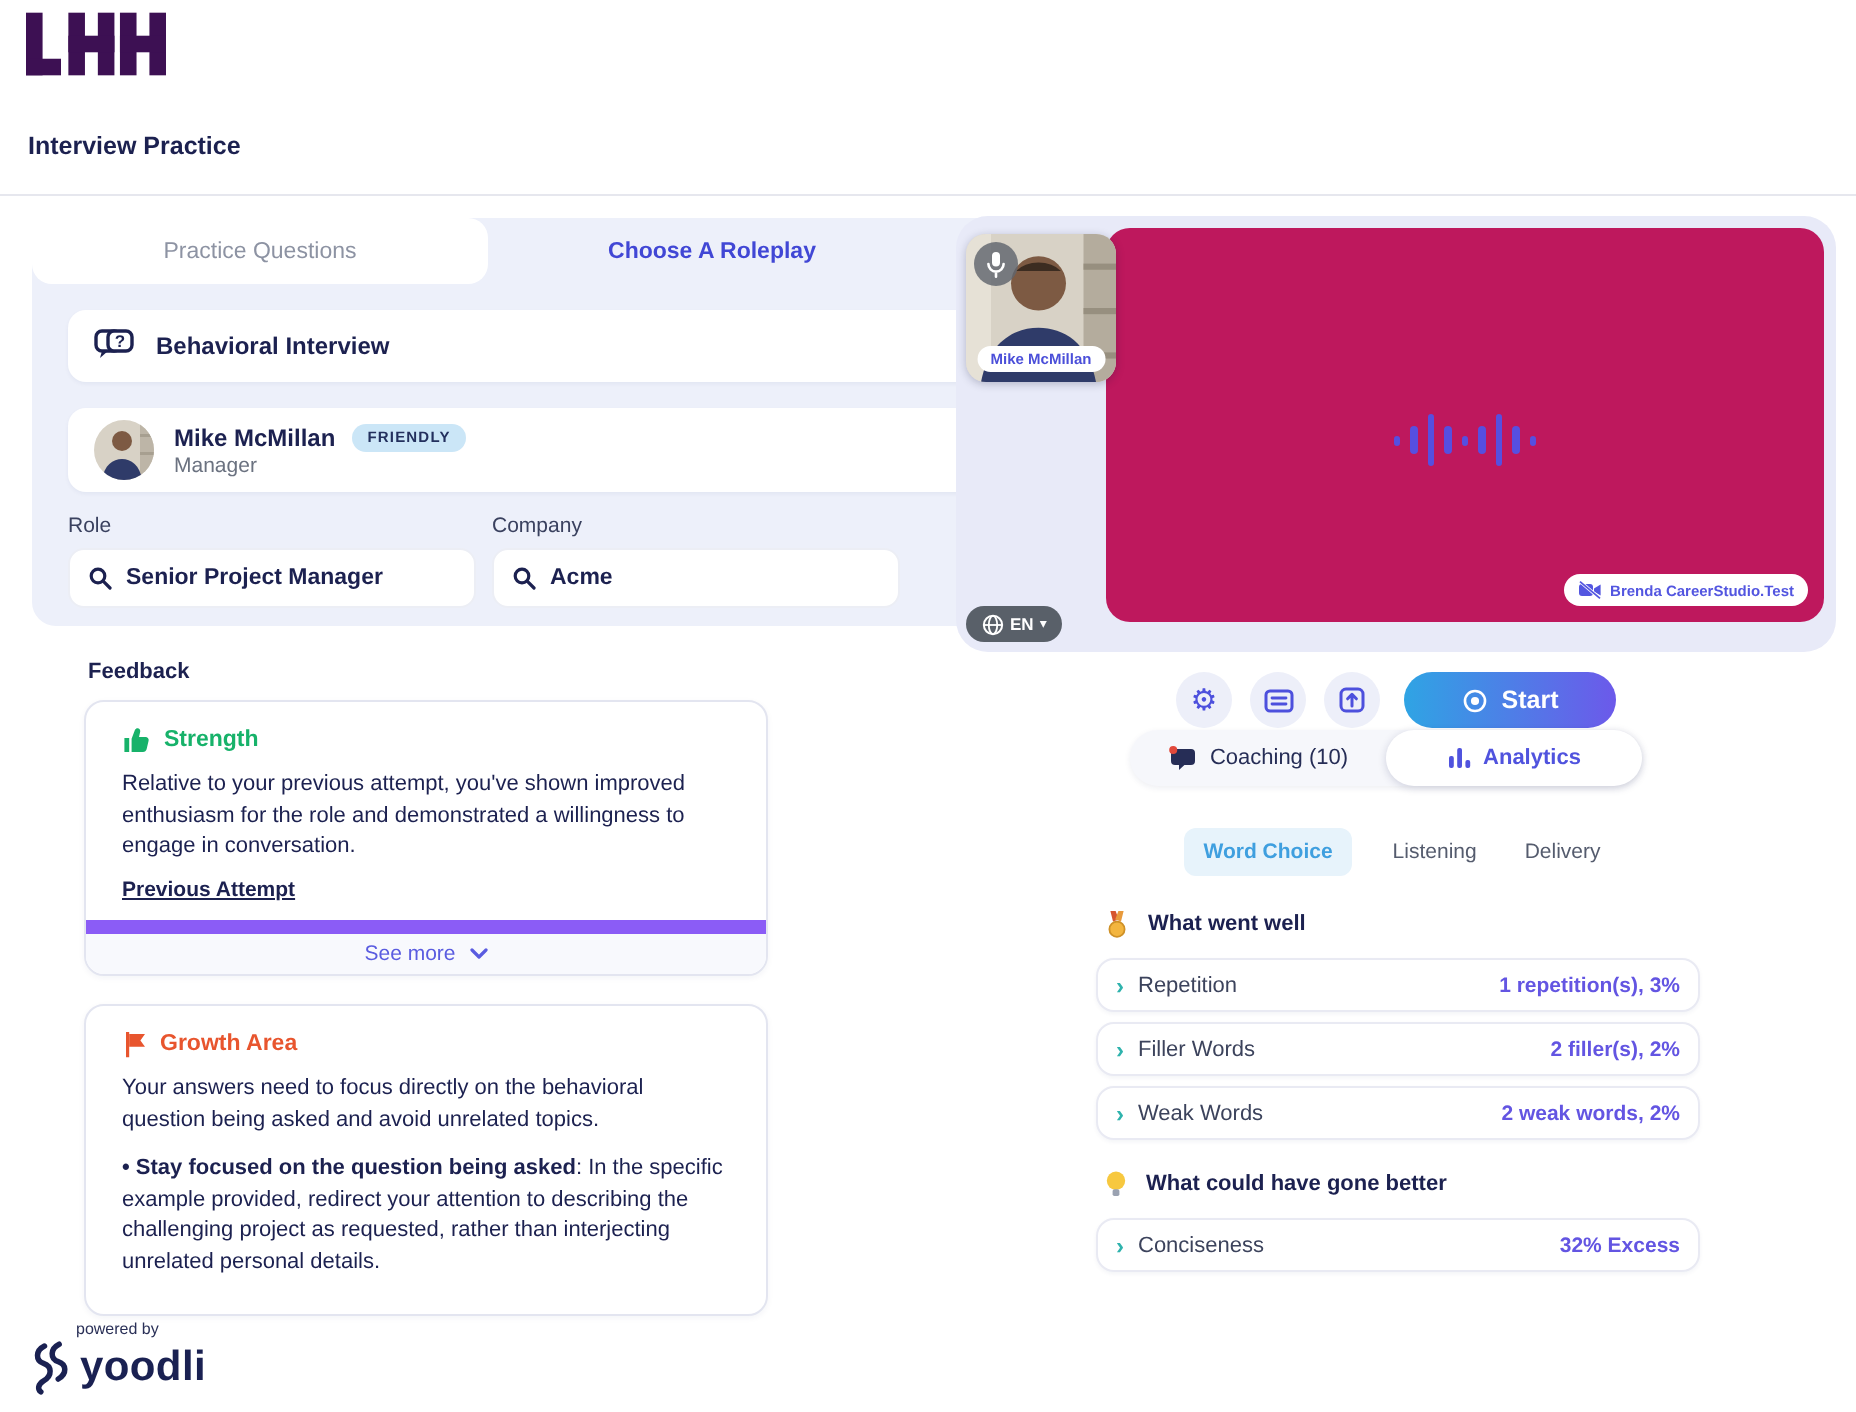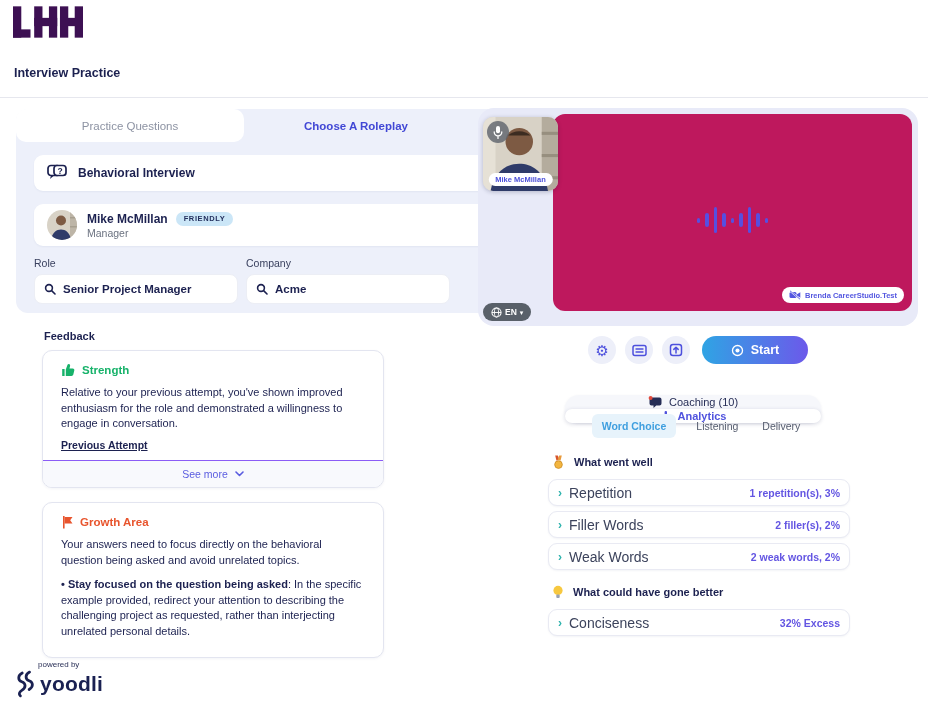--- a/index.html
+++ b/index.html
@@ -42,21 +42,21 @@
   .fb-card { position:absolute; left:42px; width:342px; background:#fff; border:1px solid #e3e5f0; border-radius:10px;
              box-shadow:0 1px 3px rgba(25,35,90,.05); overflow:hidden; }
   .strength-card { top:350px; height:138px; }
   .growth-card { top:502px; height:156px; }
   .fb-inner { padding:12px 18px 0 18px; }
   .fb-head { display:flex; align-items:center; gap:7px; }
   .strength-title { font-size:11.5px; font-weight:bold; color:#17b26a; }
   .growth-title { font-size:11.5px; font-weight:bold; color:#e8552e; }
   .fb-body { margin-top:8px; font-size:11px; line-height:15.5px; color:#1c2150; }
   .prev-link { display:inline-block; margin-top:7px; font-size:10.5px; font-weight:bold; text-decoration:underline; color:#1c2150; cursor:pointer; }
-  .see-more-bar { position:absolute; left:0; right:0; bottom:0; height:27px; background:#f8f9fd; border-top:1px solid #8b5cf6;
+  .see-more-bar { position:absolute; left:0; right:0; bottom:0; height:27px; background:#f8f9fd; border-top:7px solid #8b5cf6;
                   display:flex; align-items:center; justify-content:center; gap:7px; color:#5a5ce0; font-size:10.5px; cursor:pointer; }
   .fb-bullet { margin-top:9px; font-size:11px; line-height:15.5px; }
 
   
   .video-wrap { position:absolute; left:478px; top:108px; width:440px; height:218px; background:#e8eaf8; border-radius:16px; }
   .video-gray { position:absolute; left:75px; top:6px; right:6px; height:197px; background:#be185d; border-radius:12px; }
   .waveform { position:absolute; left:0; right:0; top:92px; display:flex; align-items:center; justify-content:center; gap:5px; height:28px; }
   .wbar { width:3.5px; background:#564fe0; border-radius:2px; }
   .watermark-pill { position:absolute; right:8px; bottom:8px; background:#fff; border-radius:9px; padding:3px 7px;
                     display:flex; align-items:center; gap:4px; }
@@ -74,39 +74,39 @@
 
   
   .controls-row { position:absolute; left:478px; top:336px; width:440px; display:flex; align-items:center; justify-content:center; gap:9px; }
   .icon-btn { width:28px; height:28px; border-radius:50%; background:#edeff9; display:flex; align-items:center; justify-content:center; cursor:pointer; }
   .gear-glyph { color:#4d50dd; font-size:15px; line-height:15px; }
   .start-btn { margin-left:3px; width:106px; height:28px; border-radius:15px; border:none; cursor:pointer;
                background:linear-gradient(90deg,#2fa4e4,#6c59ea); color:#fff; font-weight:bold; font-size:12.5px;
                display:flex; align-items:center; justify-content:center; gap:7px; font-family:"Liberation Sans",sans-serif; }
 
   
-  .coach-tabs { position:absolute; left:565px; top:395px; width:256px; height:28px; background:#f6f7fb; border-radius:14px;
-                box-shadow:0 1px 3px rgba(25,35,90,.08); display:flex;flex-direction:column; }
+  .coach-tabs { position:absolute; left:565px; top:365px; width:256px; height:28px; background:#f6f7fb; border-radius:14px;
+                box-shadow:0 1px 3px rgba(25,35,90,.08); display:flex; }
   .coach-tab { flex:1; display:flex; align-items:center; justify-content:center; gap:6px; font-size:11px; color:#262d56; cursor:pointer; position:relative; }
   .analytics-tab { background:#fff; border-radius:14px; box-shadow:0 1px 4px rgba(25,35,90,.18); font-weight:bold; color:#5053de; }
   .subtabs { position:absolute; left:478px; top:414px; width:440px; display:flex; align-items:center; justify-content:center; gap:16px; }
   .subtab { font-size:10.5px; color:#555c6e; cursor:pointer; padding:6px 4px; }
   .subtab-active { background:#e7f3fb; color:#3f9fdf; font-weight:bold; padding:6px 10px; border-radius:6px; }
 
   
   .metric-heading { position:absolute; display:flex; align-items:center; gap:9px; font-size:11px; font-weight:bold; }
   .ww-heading { left:552px; top:455px; }
   .gb-heading { left:552px; top:585px; }
   .metric-rows { position:absolute; left:548px; width:302px; }
   .ww-rows { top:479px; }
   .gb-rows { top:609px; }
   .metric-row { height:27px; background:#fff; border:1px solid #e9eaf3; border-radius:9px; box-shadow:0 1px 2px rgba(25,35,90,.05);
                 display:flex; align-items:center; padding:0 9px; gap:7px; margin-bottom:5px; cursor:pointer; }
   .row-chev { color:#2fb3ad; font-size:12px; font-weight:bold; line-height:12px; }
-  .row-label { font-size:14px; color:#3c435c; }
+  .row-label { font-size:11px; color:#3c435c; }
   .row-value { margin-left:auto; font-size:10.5px; font-weight:bold; color:#6355e2; }
 
   
   .footer-brand { position:absolute; left:14px; top:660px; }
   .powered-by { font-size:8px; color:#2a3057; margin-left:24px; }
   .brand-row { display:flex; align-items:center; gap:4px; margin-top:1px; }
   .yoodli-text { font-size:21px; font-weight:bold; color:#1a2152; letter-spacing:.2px; }
 </style>
 </head>
 <body>

